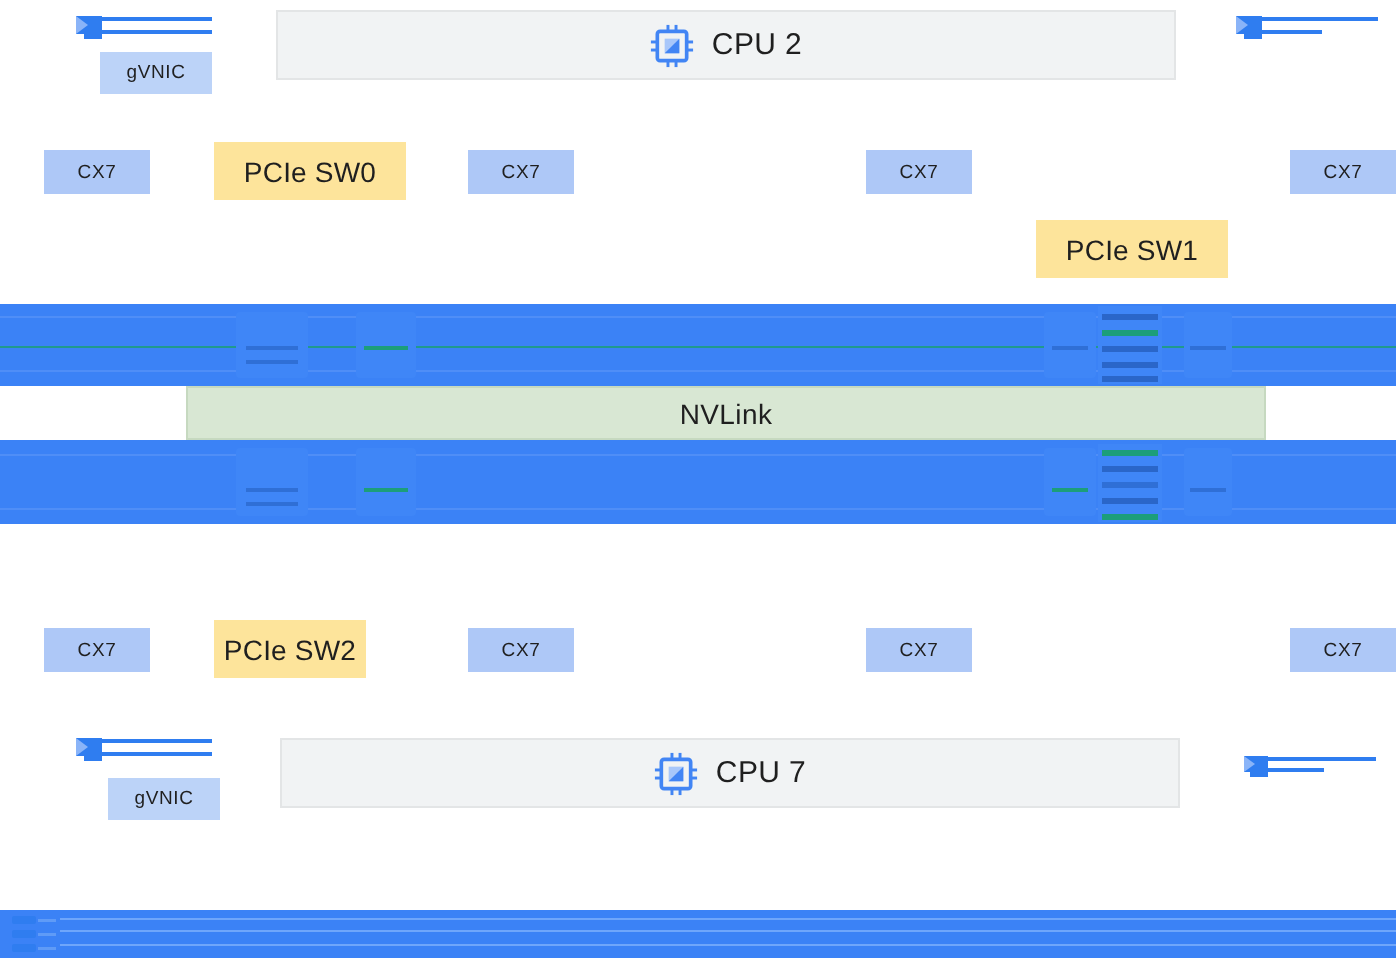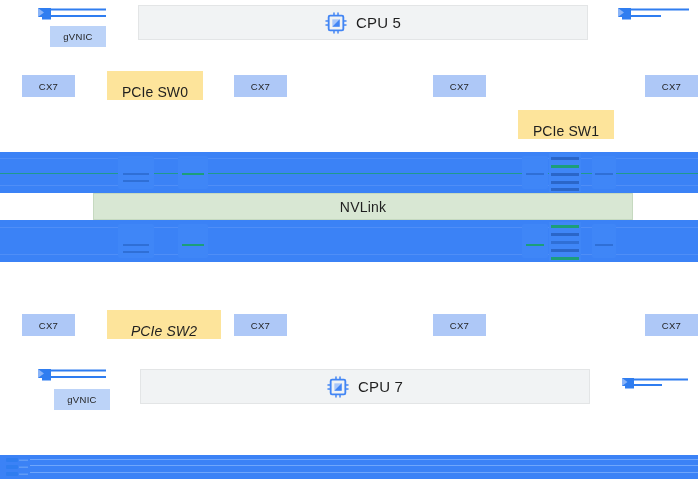--- a/index.html
+++ b/index.html
@@ -39,21 +39,20 @@
   
   .chip-cx7 {
     background: #aec8f7;
     font-size: 9.5px;
     letter-spacing: .3px;
   }
   .chip-pcie {
     background: #fde49b;
     font-size: 14px;
     letter-spacing: .1px;
-    align-items: flex-end;
   }
   .chip-gvnic {
     background: #bcd3f8;
     font-size: 9.5px;
     letter-spacing: .3px;
   }
 
   
   .nvlink-bar {
     background: #d8e7d3;
@@ -167,21 +166,21 @@
           <rect x="0.5" y="9" width="3" height="1.6"></rect>
           <rect x="0.5" y="13.4" width="3" height="1.6"></rect>
           <rect x="20.5" y="9" width="3" height="1.6"></rect>
           <rect x="20.5" y="13.4" width="3" height="1.6"></rect>
           <rect x="4" y="4" width="16" height="16" rx="1.5" fill="none" stroke="#4285f4" stroke-width="2"></rect>
         </g>
         <rect x="8" y="8" width="8" height="8" fill="#a8c7fa"></rect>
         <polygon points="8,16 16,8 16,16" fill="#4285f4"></polygon>
       </svg>
     </span>
-    <span>CPU 5</span>
+    <span>CPU 2</span>
   </div>
 
   <div class="nic-icon" style="left:618px; top:4px;">
     <svg width="76" height="18" viewBox="0 0 76 18">
       <rect x="0" y="4" width="13" height="9" fill="#2f7df0"></rect>
       <polygon points="0,4 6,8.5 0,13" fill="#8ab4f8"></polygon>
       <rect x="13" y="4.5" width="58" height="2" fill="#2f7df0"></rect>
       <rect x="13" y="11" width="30" height="2" fill="#2f7df0"></rect>
       <rect x="4" y="13" width="9" height="2.5" fill="#2f7df0"></rect>
     </svg>
@@ -265,21 +264,21 @@
     </div>
     <div class="gpu-glyph" style="left:592px; top:4px; width:24px; height:34px;">
       <i style="top:20px;"></i>
     </div>
   </div>
 
   <div class="node chip-cx7" style="left:22px;  top:314px; width:53px;  height:22px;">
     <span>CX7</span>
     </div>
 
-  <div class="node chip-pcie" style="left:107px; top:310px; width:114px;  height:29px;font-style:italic;">
+  <div class="node chip-pcie" style="left:107px; top:310px; width:76px;  height:29px;">
     <span>PCIe SW2</span>
     </div>
 
   <div class="node chip-cx7" style="left:234px; top:314px; width:53px;  height:22px;">
     <span>CX7</span>
     </div>
 
   <div class="node chip-cx7" style="left:433px; top:314px; width:53px;  height:22px;">
     <span>CX7</span>
     </div>

